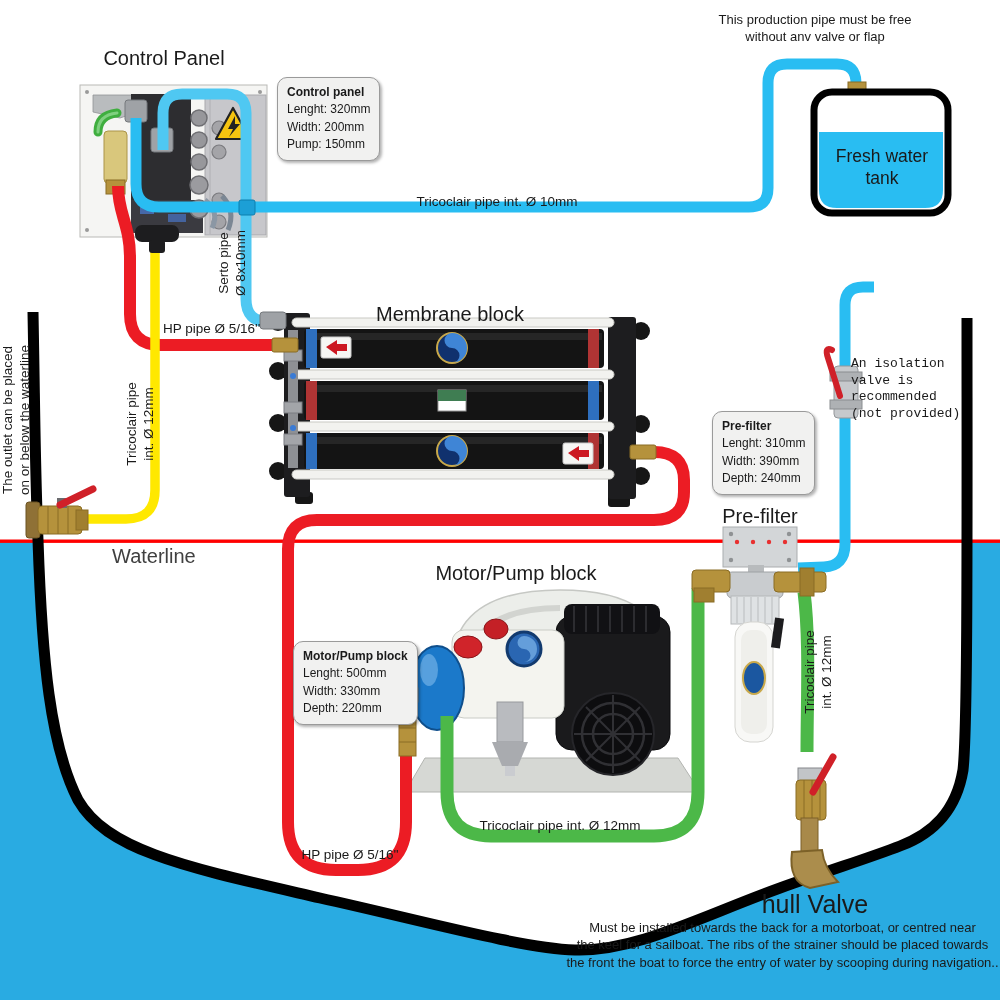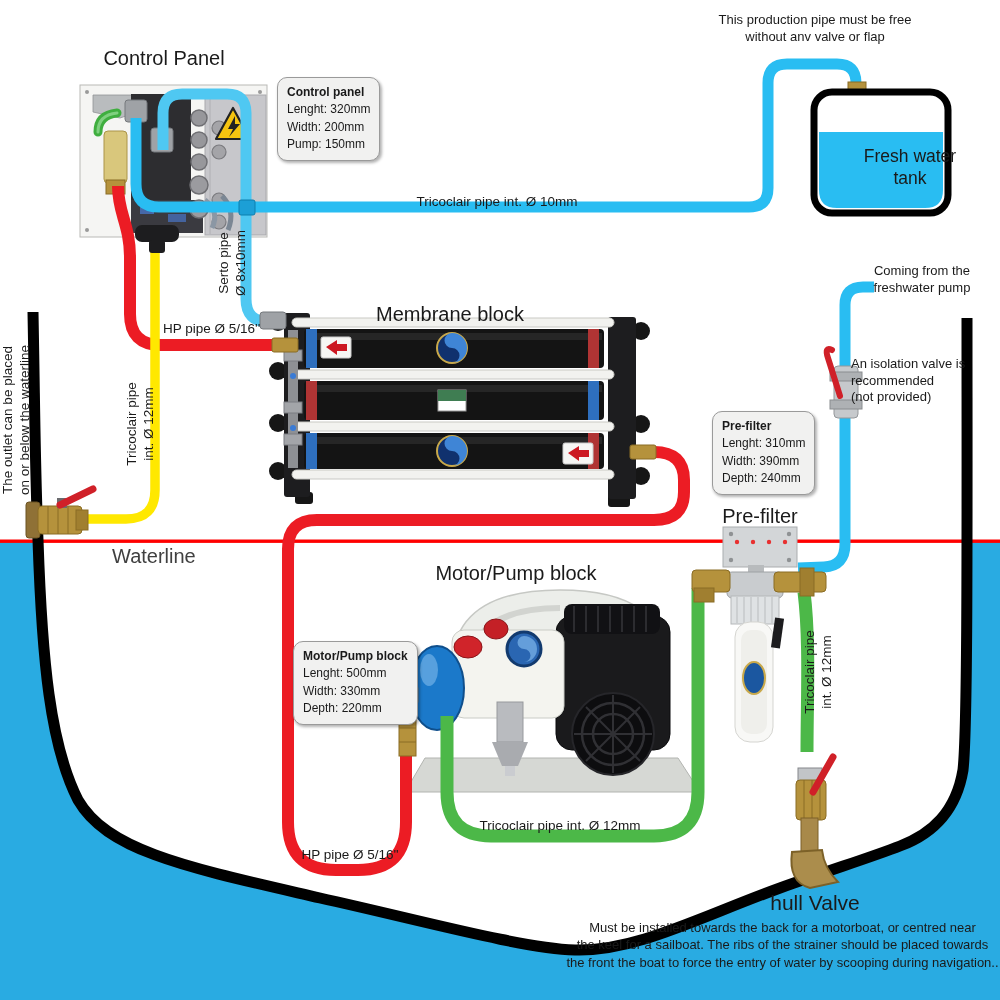--- a/index.html
+++ b/index.html
@@ -265,37 +265,35 @@
 
 <div class="lbl c h" style="left:79px;top:47px;width:170px;">Control Panel</div>
 
 <div class="ibox" style="left:277px;top:77px;">
   <div class="t">Control panel</div>
   <div>Lenght: 320mm</div>
   <div>Width: 200mm</div>
   <div>Pump: 150mm</div>
 </div>
 
-<div class="lbl c tanklbl" style="left:820px;top:146px;width:124px;margin-left:28px;">Fresh water
+<div class="lbl c tanklbl" style="left:820px;top:146px;width:124px;">Fresh water
 tank</div>
 
 <div class="lbl c" style="left:397px;top:193px;width:200px;">Tricoclair pipe int. Ø 10mm</div>
 
 <div class="lbl rot c" style="left:176px;top:245px;width:112px;height:36px;">Serto pipe
 Ø 8x10mm</div>
 
-<div class="lbl c note-sm" style="left:857px;top:263px;width:130px;">Coming from the
-freshwater pump</div>
 
 <div class="lbl c h" style="left:360px;top:303px;width:180px;">Membrane block</div>
 
 
 <div class="lbl" style="left:163px;top:320px;width:120px;">HP pipe Ø 5/16''</div>
 
-<div class="lbl note-sm" style="left:851px;top:356px;width:125px;">An isolation valve is
+<div class="lbl note-sm" style="left:851px;top:356px;width:125px;font-family:Liberation Mono, monospace;">An isolation valve is
 recommended
 (not provided)</div>
 
 <div class="lbl rot c" style="left:-109px;top:403px;width:250px;height:34px;">The outlet can be placed
 on or below the waterline</div>
 
 <div class="lbl rot c" style="left:78px;top:407px;width:124px;height:34px;">Tricoclair pipe
 int. Ø 12mm</div>
 
 <div class="ibox" style="left:712px;top:411px;">
@@ -318,19 +316,19 @@
   <div>Depth: 220mm</div>
 </div>
 
 <div class="lbl rot c" style="left:759px;top:655px;width:118px;height:34px;">Tricoclair pipe
 int. Ø 12mm</div>
 
 <div class="lbl c" style="left:450px;top:817px;width:220px;">Tricoclair pipe int. Ø 12mm</div>
 
 <div class="lbl c" style="left:295px;top:846px;width:110px;">HP pipe Ø 5/16''</div>
 
-<div class="lbl c h" style="left:735px;top:891px;width:160px;font-size:21px;">hull Valve</div>
+<div class="lbl c h" style="left:735px;top:891px;width:160px;font-size:25px;">hull Valve</div>
 
 <div class="lbl c note-sm" style="left:550px;top:919px;width:465px;line-height:1.33;">Must be installed towards the back for a motorboat, or centred near
 the keel for a sailboat. The ribs of the strainer should be placed towards
 the front the boat to force the entry of water by scooping during navigation..</div>
 
 </div>
 
 </body></html>

